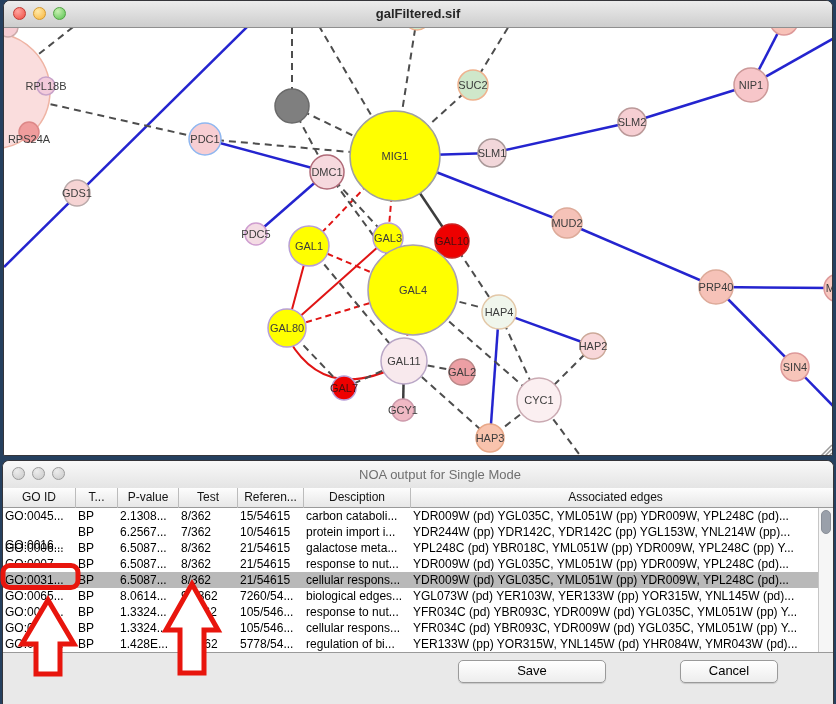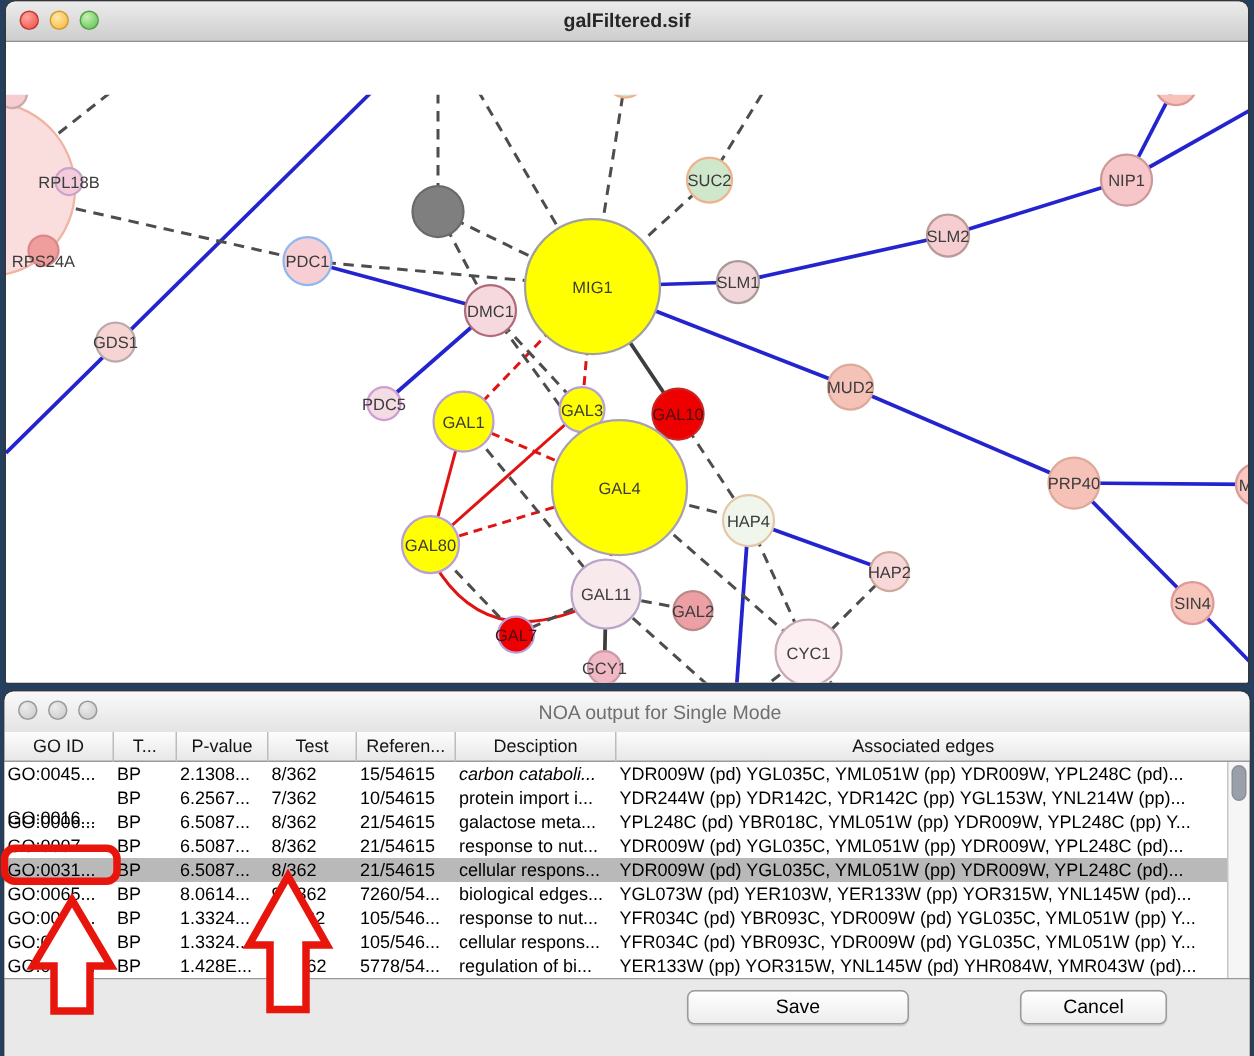--- a/index.html
+++ b/index.html
@@ -12,21 +12,21 @@
   .titlebar{height:26px;background:linear-gradient(#ececec,#cdcdcd);
             border-bottom:1px solid #8f8f8f;position:relative;}
   .titlebar .title{position:absolute;left:0;right:0;top:5px;text-align:center;
                    font-size:13px;font-weight:bold;color:#262626;}
   .lights{position:absolute;left:9px;top:6px;display:flex;gap:7px;}
   .light{width:13px;height:13px;border-radius:50%;box-sizing:border-box;}
   .light.red{background:radial-gradient(circle at 35% 30%,#ffa6a0,#ee4b40);border:1px solid #c23b33;}
   .light.yellow{background:radial-gradient(circle at 35% 30%,#ffe9a8,#f8b43a);border:1px solid #d59a2f;}
   .light.green{background:radial-gradient(circle at 35% 30%,#c9f0b2,#55c24e);border:1px solid #53a344;}
   .light.gray{background:radial-gradient(circle at 35% 30%,#ececec,#c9c9c9);border:1px solid #9a9a9a;}
-  #canvas{position:relative;width:828px;height:429px;background:#fff;overflow:hidden;margin-top:35px;}
+  #canvas{position:relative;width:828px;height:429px;background:#fff;overflow:hidden;}
   
   #noa-window{left:2px;top:460px;width:832px;height:244px;border:1px solid #35353a;
               border-bottom:none;border-radius:7px 7px 0 0;background:#e9e9e9;overflow:hidden;}
   .titlebar2{height:27px;background:linear-gradient(#f9f9f9,#e4e4e4);
              border-bottom:1px solid #b5b5b5;position:relative;}
   .titlebar2 .title{position:absolute;left:0;right:0;top:6px;text-align:center;
                     font-size:13px;color:#6f6f6f;margin-left:44px;}
   #thead{position:absolute;left:0;top:27px;width:832px;height:20px;
          background:linear-gradient(#fdfdfd,#e7e7e7);border-bottom:1px solid #9a9a9a;
          box-sizing:border-box;display:flex;}
@@ -272,21 +272,21 @@
       <div class="hcell" style="width: 107px;">Desciption</div>
       <div class="hcell" style="width: 409px;">Associated edges</div>
     </div>
   <div id="tbody">
       <div class="trow">
         <div class="tcell" style="width: 73px;">GO:0045...</div>
         <div class="tcell" style="width: 42px;">BP</div>
         <div class="tcell" style="width: 61px;">2.1308...</div>
         <div class="tcell" style="width: 59px;">8/362</div>
         <div class="tcell" style="width: 66px;">15/54615</div>
-        <div class="tcell" style="width: 107px; font-style: italic;">carbon cataboli...</div>
+        <div class="tcell" style="width: 107px;">carbon cataboli...</div>
         <div class="tcell" style="width: 409px;">YDR009W (pd) YGL035C, YML051W (pp) YDR009W, YPL248C (pd)...</div>
       </div>
       <div class="trow">
         <div class="tcell" style="width: 73px; margin-top: 13px;">GO:0016...</div>
         <div class="tcell" style="width: 42px;">BP</div>
         <div class="tcell" style="width: 61px;">6.2567...</div>
         <div class="tcell" style="width: 59px;">7/362</div>
         <div class="tcell" style="width: 66px;">10/54615</div>
         <div class="tcell" style="width: 107px;">protein import i...</div>
         <div class="tcell" style="width: 409px;">YDR244W (pp) YDR142C, YDR142C (pp) YGL153W, YNL214W (pp)...</div>

